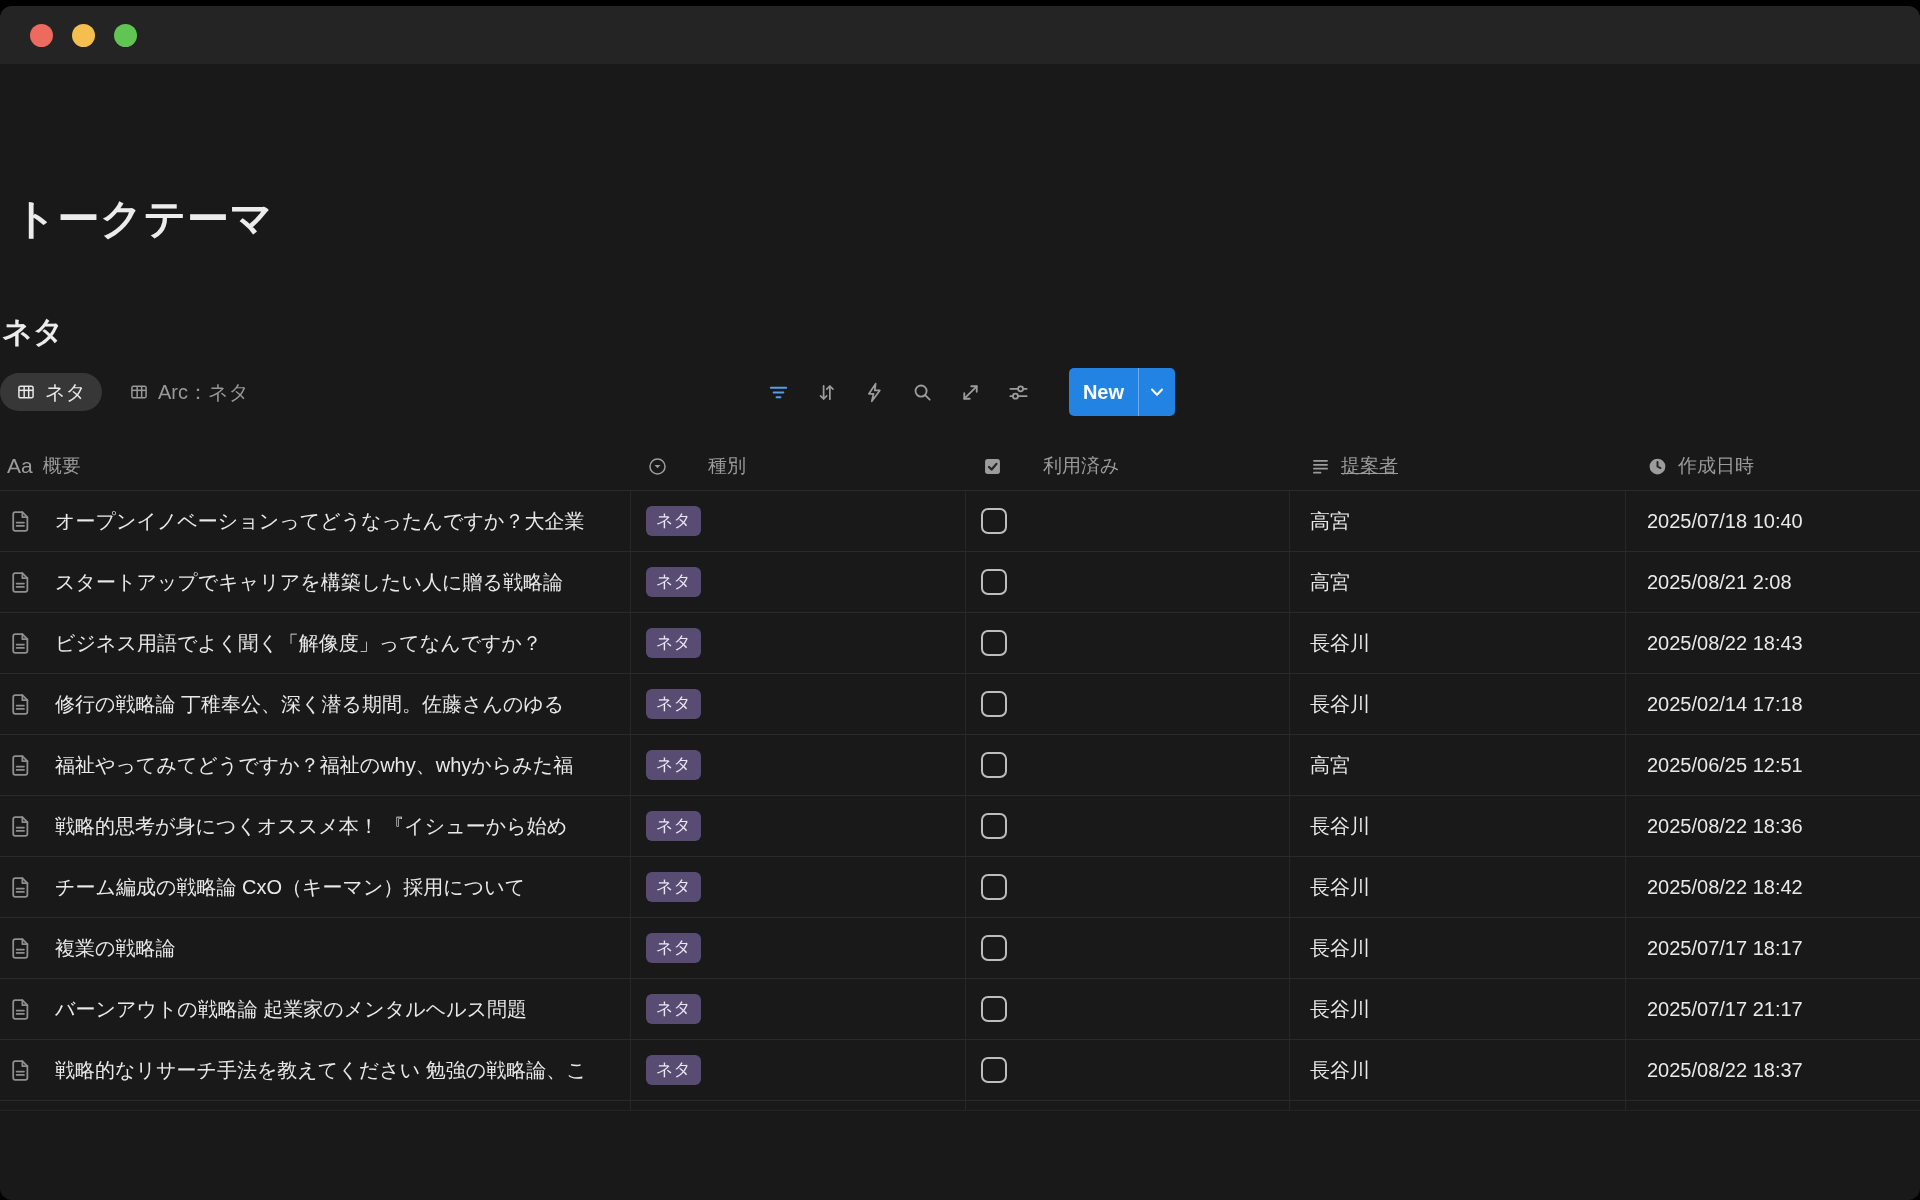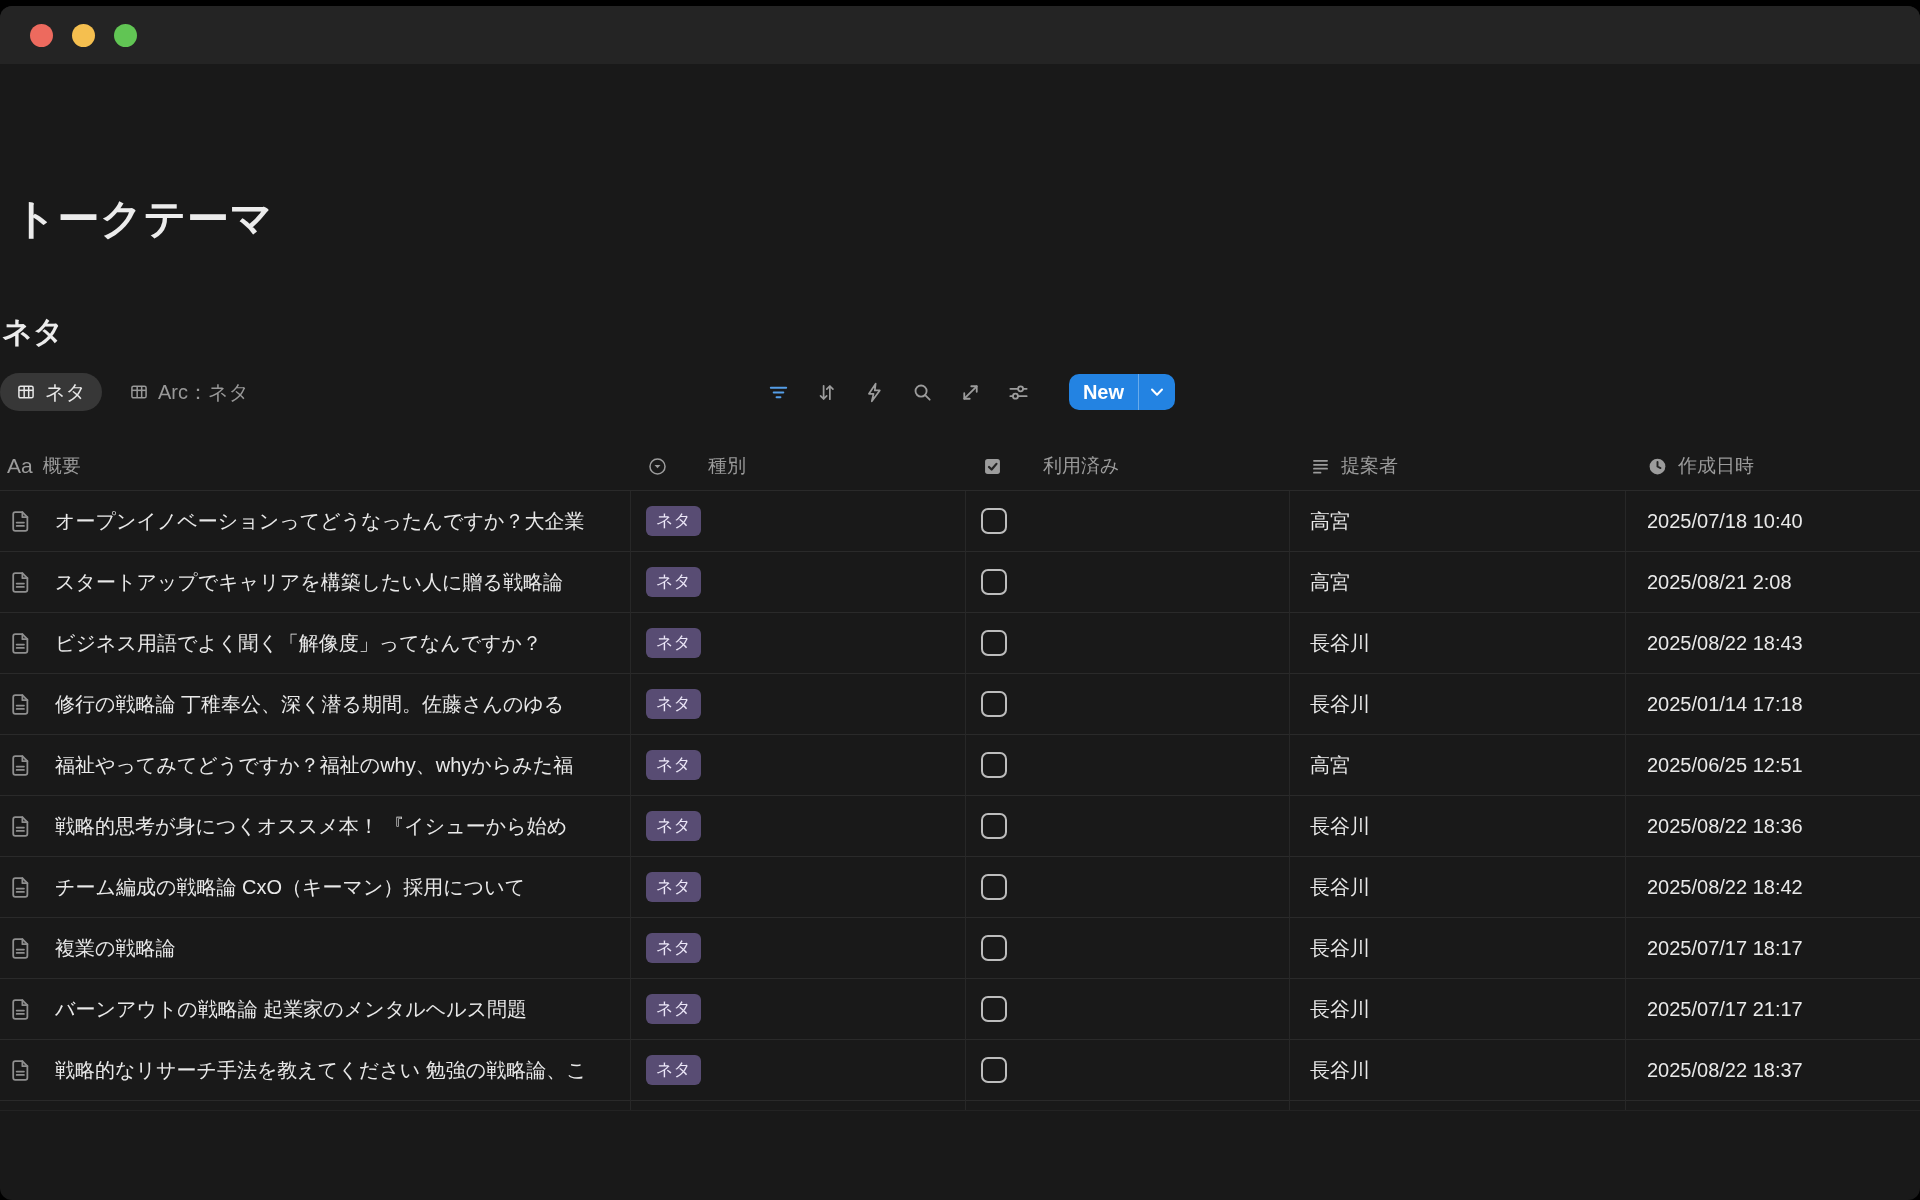--- a/index.html
+++ b/index.html
@@ -28,34 +28,34 @@
   .content-col{width:1175px;}
   .page-title{margin:126px 0 0 14px;font-size:42px;line-height:58px;font-weight:700;color:#ececec;letter-spacing:.5px;}
   .section-title{margin:64px 0 0 2px;font-size:30px;line-height:40px;font-weight:700;color:#ececec;}
   .views-row{margin-top:16px;height:48px;display:flex;align-items:center;justify-content:space-between;}
   .views-left{display:flex;align-items:center;}
   .view-pill{display:flex;align-items:center;gap:9px;height:38px;padding:0 16px;
     background:#373737;border-radius:19px;color:#e8e8e8;font-size:20px;font-weight:500;cursor:pointer;}
   .view-tab{display:flex;align-items:center;gap:9px;margin-left:27px;color:#989898;font-size:20px;font-weight:500;cursor:pointer;}
   .actions{display:flex;align-items:center;gap:25px;}
   .tbtn{width:23px;height:23px;display:flex;align-items:center;justify-content:center;cursor:pointer;}
-  .new-btn{display:flex;align-items:stretch;height:36px;background:var(--accent-blue,#2383e2);
-    border-radius:10px;margin-left:14px;cursor:pointer;overflow:hidden;}
+  .new-btn{display:flex;align-items:stretch;height:48px;background:var(--accent-blue,#2383e2);
+    border-radius:5px;margin-left:14px;cursor:pointer;overflow:hidden;}
   .new-label{display:flex;align-items:center;padding:0 14px;color:#fff;font-size:20px;font-weight:600;}
   .new-divider{width:1px;background:rgba(255,255,255,.32);margin:0;}
   .new-chevron{display:flex;align-items:center;padding:0 11px;}
   
   .table{margin-top:26px;width:1920px;}
   .trow{display:grid;grid-template-columns:631px 335px 324px 336px 294px;}
   .thead{height:49px;}
   .thead .hcell{display:flex;align-items:center;gap:10px;color:var(--text-dim);
     font-size:19px;border-bottom:1px solid var(--border);}
   .hcell.c1{padding-left:7px;}
   .hcell.c2,.hcell.c3{padding-left:16px;gap:40px;}
-  .hcell.c4{padding-left:20px;}
+  .hcell.c4{padding-left:20px;text-decoration:underline;}
   .hcell.c5{padding-left:21px;align-items:center;}
   .aa-glyph{font-size:21px;font-weight:500;color:var(--icon-gray);letter-spacing:0;}
   .tbody .trow{height:61px;}
   .cell{display:flex;align-items:center;border-bottom:1px solid var(--border);min-width:0;}
   .cell.bordered{border-right:1px solid #272727;}
   .cell.c1{padding:0 2px 0 8px;gap:22px;}
   .cell.c2{padding-left:15px;}
   .cell.c3{padding-left:15px;}
   .cell.c4{padding-left:20px;}
   .cell.c5{padding-left:21px;}
@@ -301,21 +301,21 @@
           <div class="cell c2 bordered">
             <span class="tag">ネタ</span>
           </div>
           <div class="cell c3 bordered">
             <span class="checkbox"></span>
           </div>
           <div class="cell c4 bordered">
             <span class="cell-text">長谷川</span>
           </div>
           <div class="cell c5">
-            <span class="cell-text">2025/01/14 17:18</span>
+            <span class="cell-text">2025/02/14 17:18</span>
           </div>
         </div>
         <div class="trow">
           <div class="cell c1 bordered">
             <span>
               <svg width="25" height="25" viewBox="0 0 24 24" fill="none" stroke="#8f8f8f" stroke-width="1.7" stroke-linecap="round" stroke-linejoin="round">
                 <path d="M7 3 H13.8 L18.6 7.8 V19 a2 2 0 0 1 -2 2 H7 a2 2 0 0 1 -2 -2 V5 a2 2 0 0 1 2 -2 Z"></path>
                 <path d="M13.8 3 V7.8 H18.6"></path>
                 <line x1="8.3" y1="13" x2="15.3" y2="13"></line>
                 <line x1="8.3" y1="16.3" x2="15.3" y2="16.3"></line>

